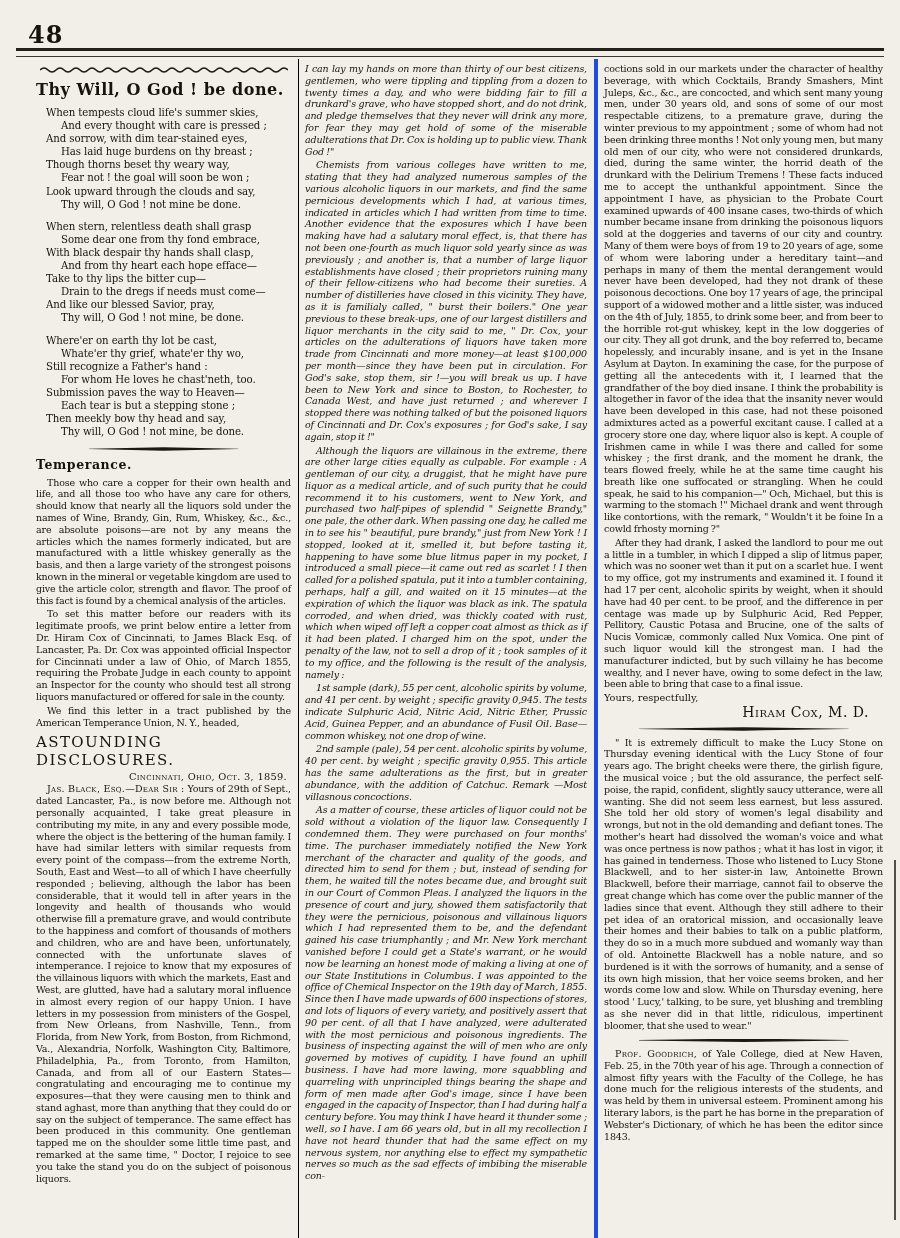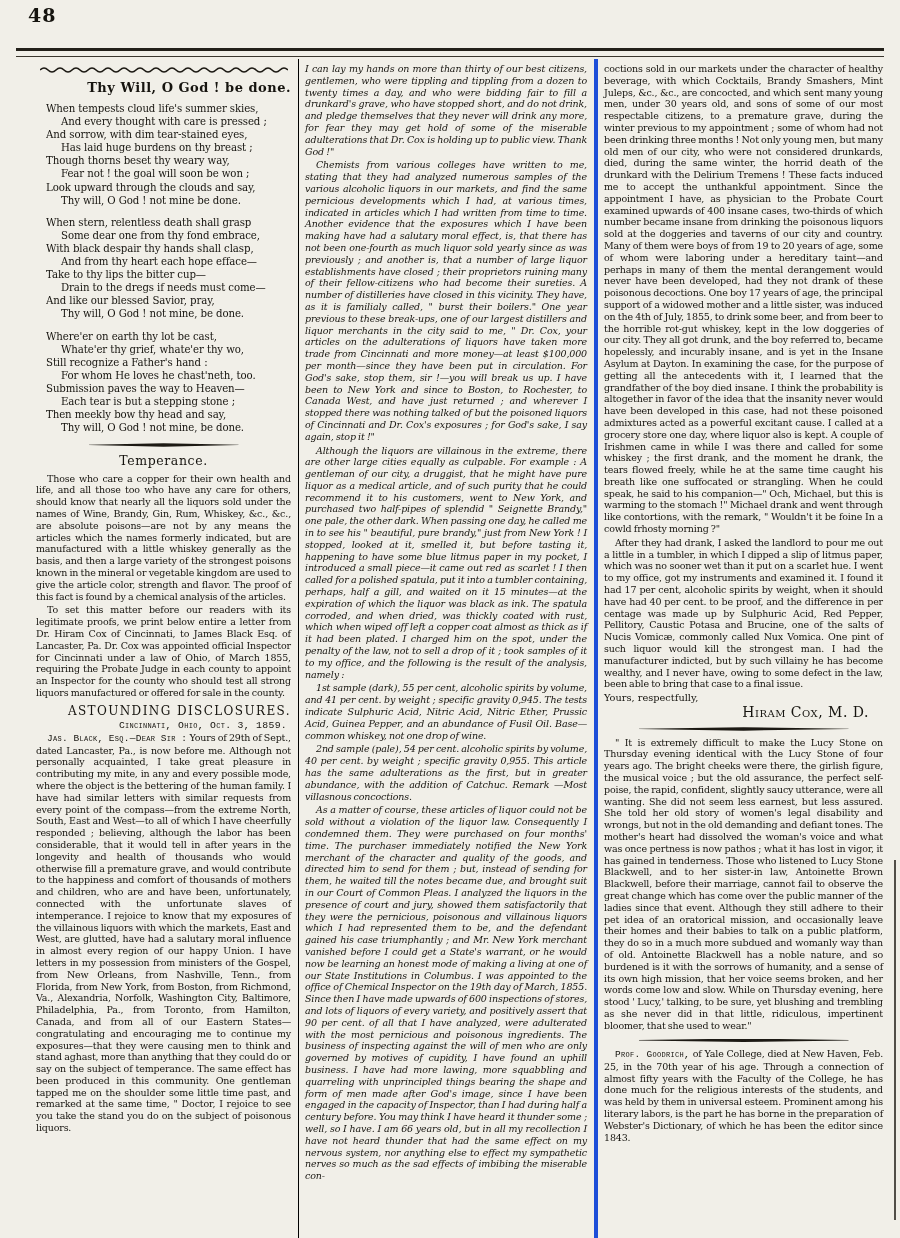--- a/index.html
+++ b/index.html
@@ -12,22 +12,22 @@
   .page{
     position:relative;width:900px;height:1238px;
     background:linear-gradient(180deg,#f3f1ea 0%,#efedе6 40%,#f1efe8 100%);
     background-color:#f1efe8;
   }
   
   .header{
     position:relative;height:38px;padding-top:6px;
   }
   .page-number{
-    position:absolute;left:28px;top:4px;
-    font-size:19px;font-weight:bold;letter-spacing:1px;
+    position:absolute;left:28px;top:20px;
+    font-size:24px;font-weight:bold;letter-spacing:1px;
   }
   .masthead{
     text-align:center;font-size:20px;letter-spacing:2.5px;
     font-weight:bold;
   }
   .rule-double{
     margin:4px 16px 0 16px;height:5px;
     border-top:3px solid #23201a;border-bottom:1px solid #3a362e;
   }
   
@@ -41,53 +41,53 @@
   .col-right{width:296px;border-left:4px solid #1d4ed8;}
   
   p.body{
     margin:0 0 2px 0;
     font-size:9.5px;line-height:11.8px;
     text-align:justify;text-justify:inter-word;
     letter-spacing:-0.15px;word-spacing:-0.6px;
     text-indent:11px;
   }
   p.body.noindent{text-indent:0;}
-  .smallcaps{font-variant:small-caps;letter-spacing:0.3px;font-family:Liberation Mono, monospace;}
+  .smallcaps{font-variant:small-caps;letter-spacing:0.3px;}
   
   .poetry-head{
     text-align:center;margin-top:2px;
     font-size:27px;font-weight:bold;font-style:italic;
     letter-spacing:1px;
     text-shadow:0.6px 0 0 #16140f;
   }
   .wavy{display:block;margin:2px auto 6px auto;}
   .poem-title{
-    text-align:right;font-weight:bold;font-size:13px;
+    text-align:left;font-weight:bold;font-size:16px;
     letter-spacing:0.5px;margin:6px 0 7px 0;
   }
   .stanza{margin:0 0 9px 10px;}
   .poem-line{
     font-size:10.2px;line-height:13.1px;letter-spacing:-0.1px;
     white-space:nowrap;overflow:hidden;
   }
   .poem-line.ind{padding-left:15px;}
   
   .swell{
     width:150px;height:3.4px;margin:7px auto 6px auto;
     background:#1c1913;
     clip-path:polygon(0 45%,50% 0,100% 45%,100% 55%,50% 100%,0 55%);
   }
   .swell.wide{width:210px;}
   
   .sec-head{
-    text-align:center;font-weight:normal;font-size:12.5px;
+    text-align:left;font-weight:bold;font-size:12.5px;
     letter-spacing:0.6px;margin:2px 0 5px 0;
   }
   .disclosures{
-    text-align:right;font-size:12px;letter-spacing:1.4px;
+    text-align:left;font-size:15px;letter-spacing:1.4px;
     margin:5px 0 2px 0;
   }
   .dateline{
     text-align:right;font-size:9.8px;margin:0 4px 1px 0;
   }
   
   .sig-close{
     text-align:left;font-size:9.8px;margin:1px 34px 0 0;text-indent:0;
   }
   .sig-name{
@@ -151,20 +151,21 @@
         <div class="poem-line">Then meekly bow thy head and say,</div>
         <div class="poem-line ind">Thy will, O God ! not mine, be done.</div>
       </div>
 
       <div class="swell"></div>
 
       <div class="sec-head">Temperance.</div>
 
       <p class="body">Those who care a copper for their own health and life, and all those too who have any care for others, should know that nearly all the liquors sold under the names of Wine, Brandy, Gin, Rum, Whiskey, &amp;c., &amp;c., are absolute poisons—are not by any means the articles which the names formerly indicated, but are manufactured with a little whiskey generally as the basis, and then a large variety of the strongest poisons known in the mineral or vegetable kingdom are used to give the article color, strength and flavor. The proof of this fact is found by a chemical analysis of the articles.</p>
       <p class="body">To set this matter before our readers with its legitimate proofs, we print below entire a letter from Dr. Hiram Cox of Cincinnati, to James Black Esq. of Lancaster, Pa. Dr. Cox was appointed official Inspector for Cincinnati under a law of Ohio, of March 1855, requiring the Probate Judge in each county to appoint an Inspector for the county who should test all strong liquors manufactured or offered for sale in the county.</p>
+      <p class="body">We find this letter in a tract published by the American Temperance Union, N. Y., headed,</p>
 
       <div class="disclosures">ASTOUNDING DISCLOSURES.</div>
       <div class="dateline smallcaps">Cincinnati, Ohio, Oct. 3, 1859.</div>
 
       <p class="body"><span class="smallcaps">Jas. Black, Esq.—Dear Sir :</span>
         <span>Yours of 29th of Sept., dated Lancaster, Pa., is now before me. Although not personally acquainted, I take great pleasure in contributing my mite, in any and every possible mode, where the object is the bettering of the human family. I have had similar letters with similar requests from every point of the compass—from the extreme North, South, East and West—to all of which I have cheerfully responded ; believing, although the labor has been considerable, that it would tell in after years in the longevity and health of thousands who would otherwise fill a premature grave, and would contribute to the happiness and comfort of thousands of mothers and children, who are and have been, unfortunately, connected with the unfortunate slaves of intemperance. I rejoice to know that my exposures of the villainous liquors with which the markets, East and West, are glutted, have had a salutary moral influence in almost every region of our happy Union. I have letters in my possession from ministers of the Gospel, from New Orleans, from Nashville, Tenn., from Florida, from New York, from Boston, from Richmond, Va., Alexandria, Norfolk, Washington City, Baltimore, Philadelphia, Pa., from Toronto, from Hamilton, Canada, and from all of our Eastern States—congratulating and encouraging me to continue my exposures—that they were causing men to think and stand aghast, more than anything that they could do or say on the subject of temperance. The same effect has been produced in this community. One gentleman tapped me on the shoulder some little time past, and remarked at the same time, " Doctor, I rejoice to see you take the stand you do on the subject of poisonous liquors.</span></p>
     </section>
 
     <section class="col col-mid">
       <p class="body noindent">I can lay my hands on more than thirty of our best citizens, gentlemen, who were tippling and tippling from a dozen to twenty times a day, and who were bidding fair to fill a drunkard's grave, who have stopped short, and do not drink, and pledge themselves that they never will drink any more, for fear they may get hold of some of the miserable adulterations that Dr. Cox is holding up to public view. Thank God !"</p>

